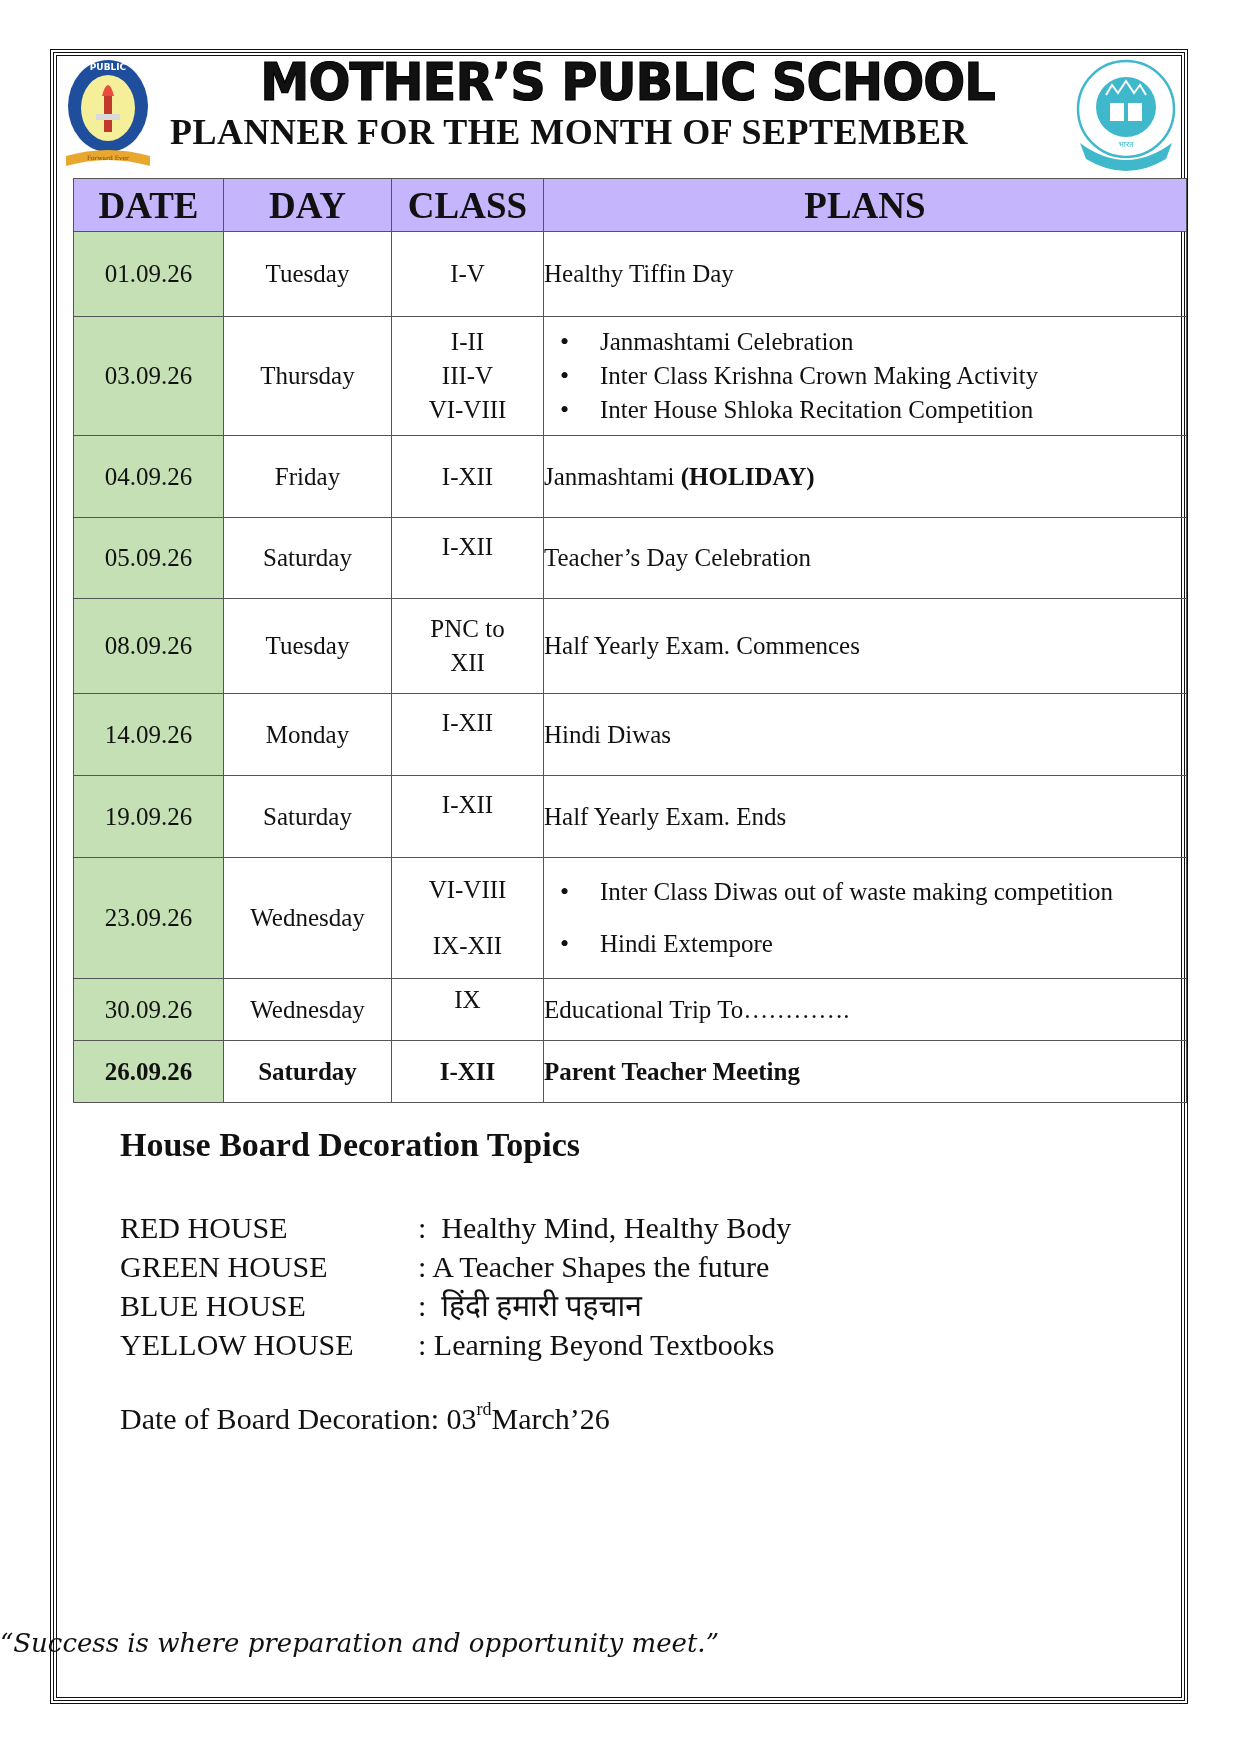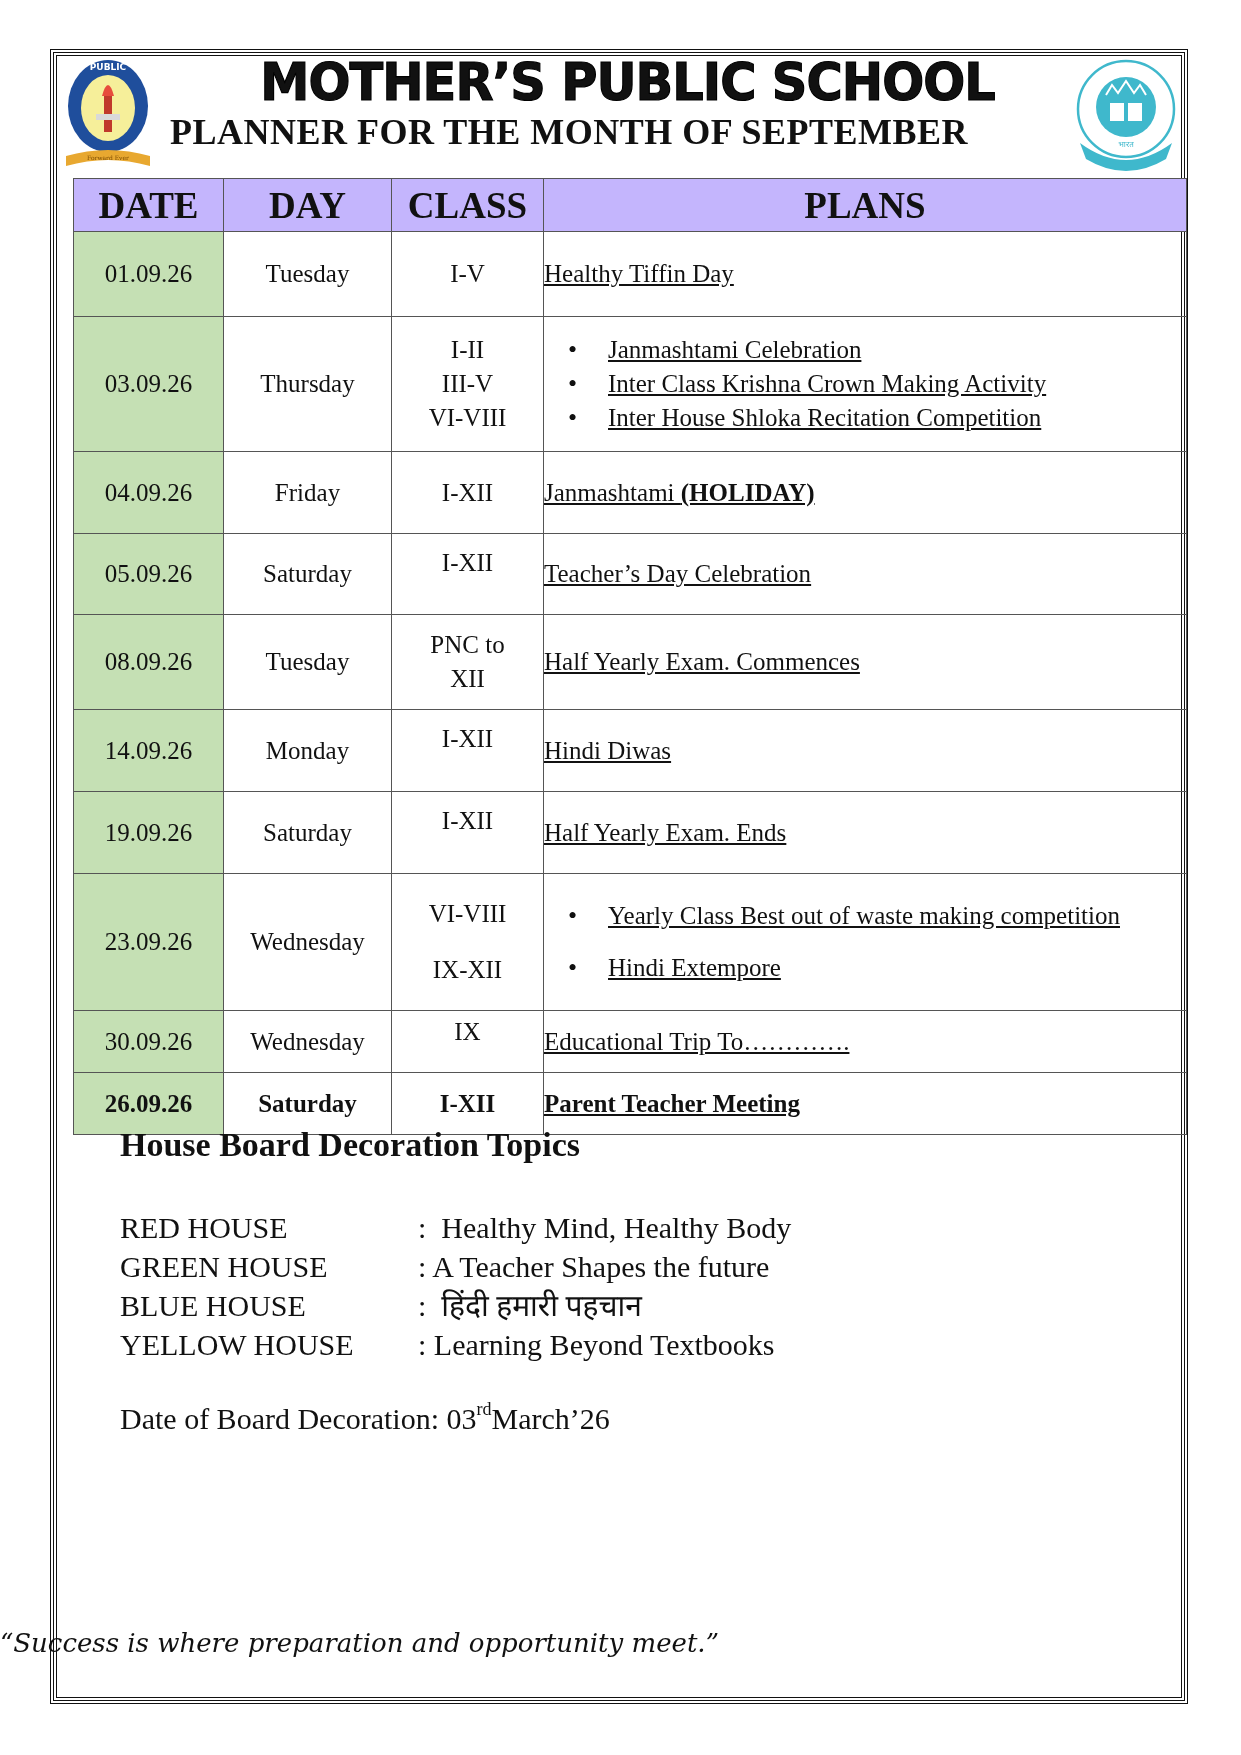--- a/index.html
+++ b/index.html
@@ -24,23 +24,23 @@
   table.planner { position: absolute; left: 73px; top: 178px; width: 1113px;
     border-collapse: collapse; table-layout: fixed; }
   table.planner th, table.planner td { border: 1.5px solid #555; padding: 0; box-sizing: border-box; }
   table.planner th { background: #c4b5fd; font-size: 37px; font-weight: bold; height: 53px;
     text-align: center; vertical-align: middle; line-height: 1; }
   table.planner td { font-size: 25px; line-height: 34px; vertical-align: middle; }
   td.c-date { background: #c5e0b4; text-align: center; }
   td.c-day { text-align: center; }
   td.c-class { text-align: center; }
   td.c-class.top { vertical-align: top; padding-top: 12px; }
-  td.c-plans { padding-left: 12px; text-align: left; text-decoration: underline; }
+  td.c-plans { padding-left: 12px; text-align: left; }
   tr.bold td { font-weight: bold; }
-  ul.plan-list { margin: 16px; padding: 0 0 0 0; list-style: none; }
+  ul.plan-list { margin: 8px; padding: 0 0 0 0; list-style: none; }
   ul.plan-list li { position: relative; padding-left: 48px; }
   ul.plan-list li::before { content: "\2022"; position: absolute; left: 8px; top: 0; font-size: 26px; }
   ul.plan-list.spaced li { line-height: 52px; }
   .class-stack div { line-height: 34px; }
   .class-stack.spaced div { line-height: 56px; }
 
   .house-heading { position: absolute; left: 120px; top: 1126px; font-size: 34px; font-weight: bold; }
   .house-list { position: absolute; left: 120px; top: 1208px; font-size: 30px; line-height: 39px; }
   .house-row { display: flex; }
   .house-name { width: 298px; }
@@ -166,21 +166,21 @@
       <td class="c-date">23.09.26</td>
       <td class="c-day">Wednesday</td>
       <td class="c-class">
         <div class="class-stack spaced">
           <div>VI-VIII</div>
           <div>IX-XII</div>
         </div>
       </td>
       <td class="c-plans">
         <ul class="plan-list spaced">
-          <li>Yearly Class Best out of waste making competition</li>
+          <li>Inter Class Diwas out of waste making competition</li>
           <li>Hindi Extempore</li>
         </ul>
       </td>
     </tr>
 
     <tr style="height:62px">
       <td class="c-date">30.09.26</td>
       <td class="c-day">Wednesday</td>
       <td class="c-class top" style="padding-top:4px">IX</td>
       <td class="c-plans">Educational Trip To………….</td>

